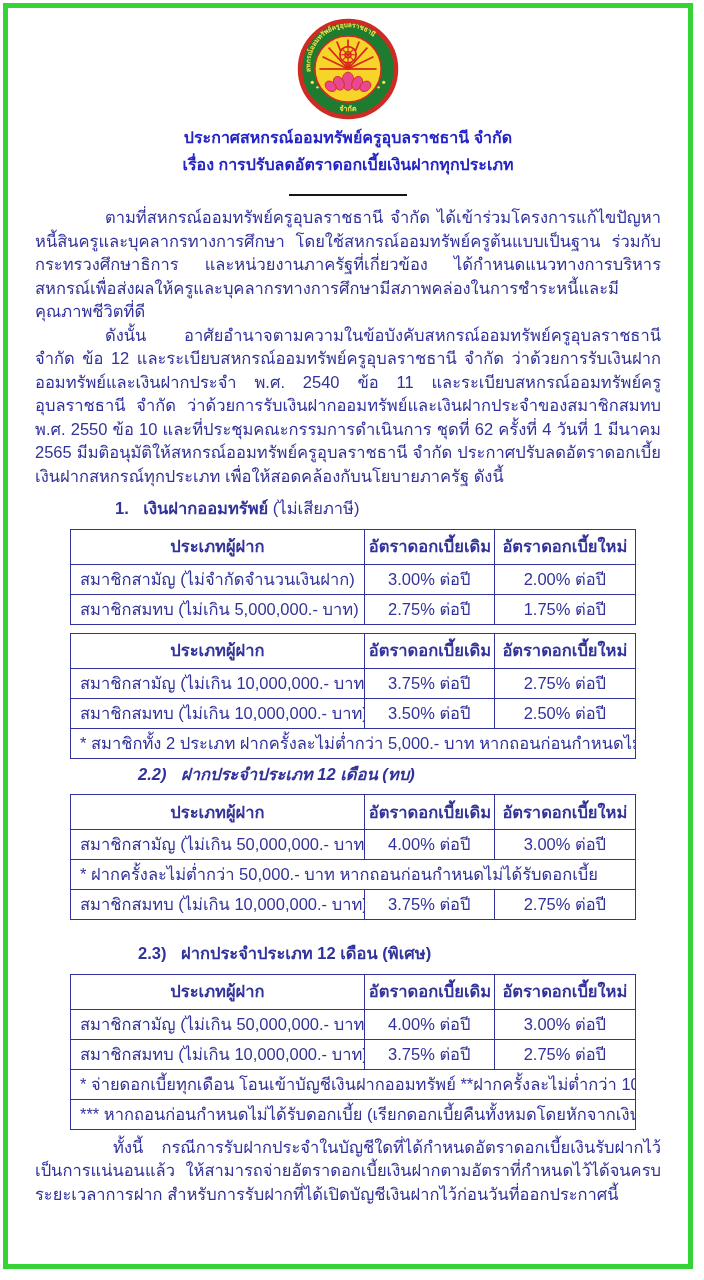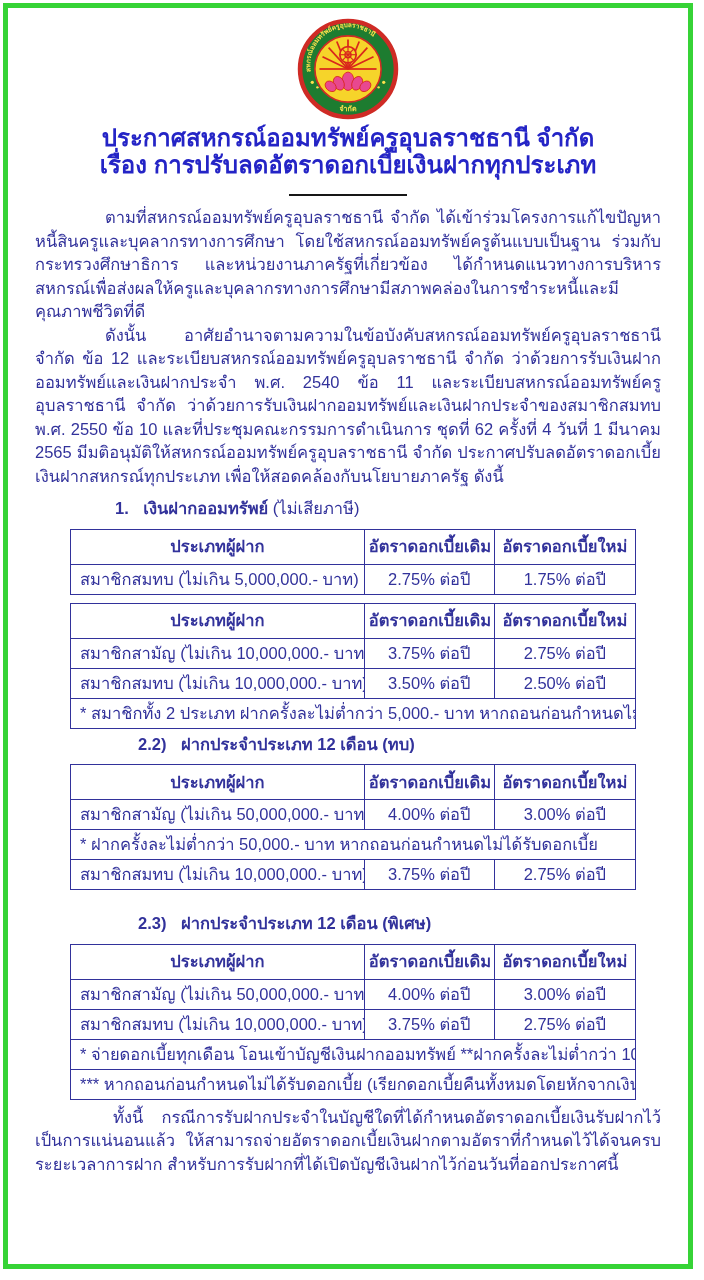--- a/index.html
+++ b/index.html
@@ -13,21 +13,21 @@
     border:5px solid #36d336;background:#ffffff;overflow:hidden;box-sizing:border-box;
   }
   .content{padding:0 27px;color:#32329b;font-size:16.5px;line-height:23.5px;}
 
   
   .logo-wrap{text-align:center;margin-top:10px;height:102px;}
   .logo-wrap svg{width:102px;height:102px;}
 
   
   .title{
-    text-align:center;color:#2424c6;font-weight:bold;font-size:24px;line-height:27px;
+    text-align:center;color:#2424c6;font-weight:bold;font-size:16px;line-height:27px;
   }
   .title.first{margin-top:4px;}
   .divider{width:118px;height:0;border-top:2.5px solid #161616;margin:16px auto 10px auto;}
 
   
   p.body-par{margin:0;text-indent:70px;text-align:justify;}
   p.body-par.second{margin-top:0px;}
   p.closing{margin:6px 0 0 0;text-indent:78px;text-align:justify;}
 
   
@@ -127,20 +127,25 @@
           <col class="c2">
           <col class="c3">
         </colgroup>
       <tbody>
           <tr>
         <th>ประเภทผู้ฝาก</th>
         <th>อัตราดอกเบี้ยเดิม</th>
         <th>อัตราดอกเบี้ยใหม่</th>
       </tr>
       <tr>
+        <td class="c1">สมาชิกสามัญ (ไม่จำกัดจำนวนเงินฝาก)</td>
+        <td class="rate">3.00% ต่อปี</td>
+        <td class="rate">2.00% ต่อปี</td>
+      </tr>
+      <tr>
         <td class="c1">สมาชิกสมทบ (ไม่เกิน 5,000,000.- บาท)</td>
         <td class="rate">2.75% ต่อปี</td>
         <td class="rate">1.75% ต่อปี</td>
       </tr>
     </tbody>
       </table>
 
 
     <table class="rates">
       <colgroup>
@@ -163,21 +168,21 @@
         <td class="c1">สมาชิกสมทบ (ไม่เกิน 10,000,000.- บาท)</td>
         <td class="rate">3.50% ต่อปี</td>
         <td class="rate">2.50% ต่อปี</td>
       </tr>
       <tr>
         <td class="note" colspan="3">* สมาชิกทั้ง 2 ประเภท ฝากครั้งละไม่ต่ำกว่า 5,000.- บาท หากถอนก่อนกำหนดไม่ได้รับดอกเบี้ย</td>
       </tr>
     </tbody>
       </table>
 
-    <div class="sub-heading" style="">
+    <div class="sub-heading" style="font-style:italic;">
       <span class="num">2.2)</span>
       <span>ฝากประจำประเภท 12 เดือน (ทบ)</span>
     </div>
     <table class="rates">
       <colgroup>
           <col class="c1">
           <col class="c2">
           <col class="c3">
         </colgroup>
       <tbody>

